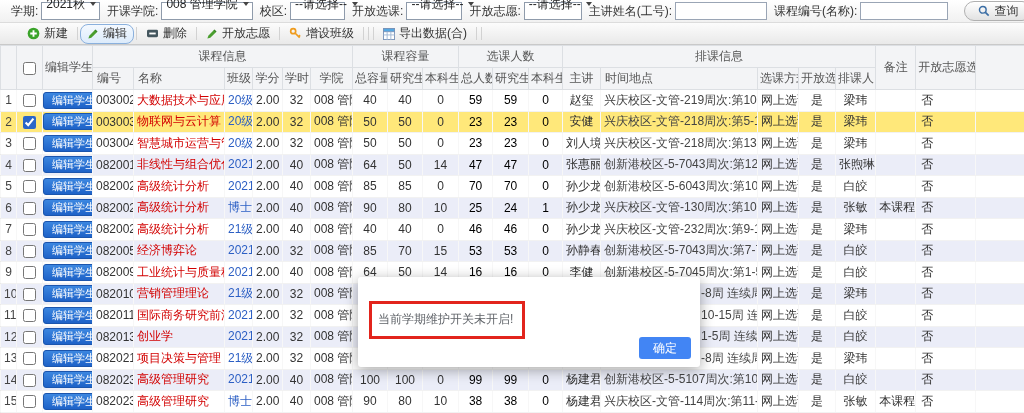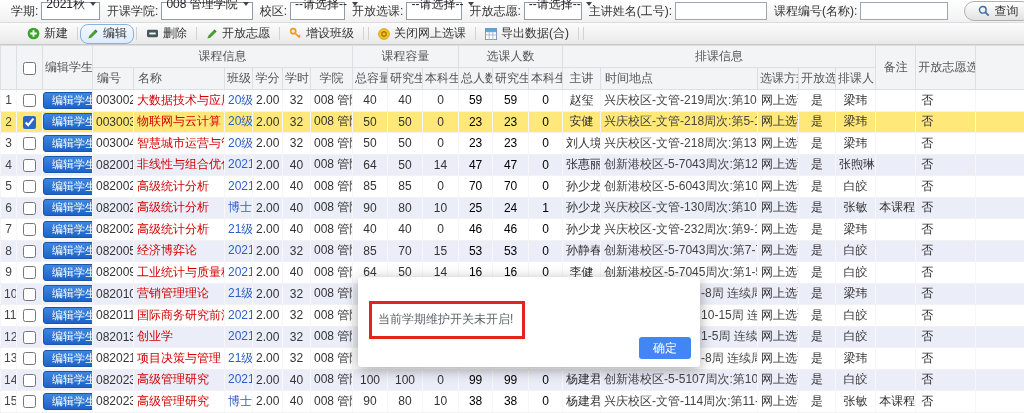--- a/index.html
+++ b/index.html
@@ -154,29 +154,20 @@
       <span class="ic">
           <svg width="13" height="13" viewBox="0 0 14 14">
             <circle cx="4.5" cy="4.5" r="2.7" fill="none" stroke="#ef9b1d" stroke-width="1.8"></circle>
             <path d="M6.7 6.7l4.8 4.8M10.3 10.3l1.7-1.4" stroke="#ef9b1d" stroke-width="1.8" fill="none"></path>
           </svg>
         </span>
       <span>增设班级</span>
     </button>
     <span class="divider"></span>
     <span class="divider"></span>
-    <button class="tb">
-      <span class="ic">
-          <svg width="12" height="12" viewBox="0 0 13 13">
-            <circle cx="6.5" cy="6.5" r="5.8" fill="#f6c61e" stroke="#cf9c10"></circle>
-            <circle cx="6.5" cy="6.5" r="2.4" fill="none" stroke="#a87b08" stroke-width="1.5"></circle>
-          </svg>
-        </span>
-      <span>关闭网上选课</span>
-    </button>
     <span class="divider"></span>
     <button class="tb">
       <span class="ic">
           <svg width="12" height="12" viewBox="0 0 13 13">
             <rect x="0.5" y="0.5" width="12" height="12" fill="#fff" stroke="#7a93b8"></rect>
             <rect x="0.5" y="0.5" width="12" height="3.5" fill="#55a8e2" stroke="#7a93b8"></rect>
             <path d="M0.5 7.5h12M4.5 4v9M8.5 4v9" stroke="#9fb6d4"></path>
           </svg>
         </span>
       <span>导出数据(合)</span>

